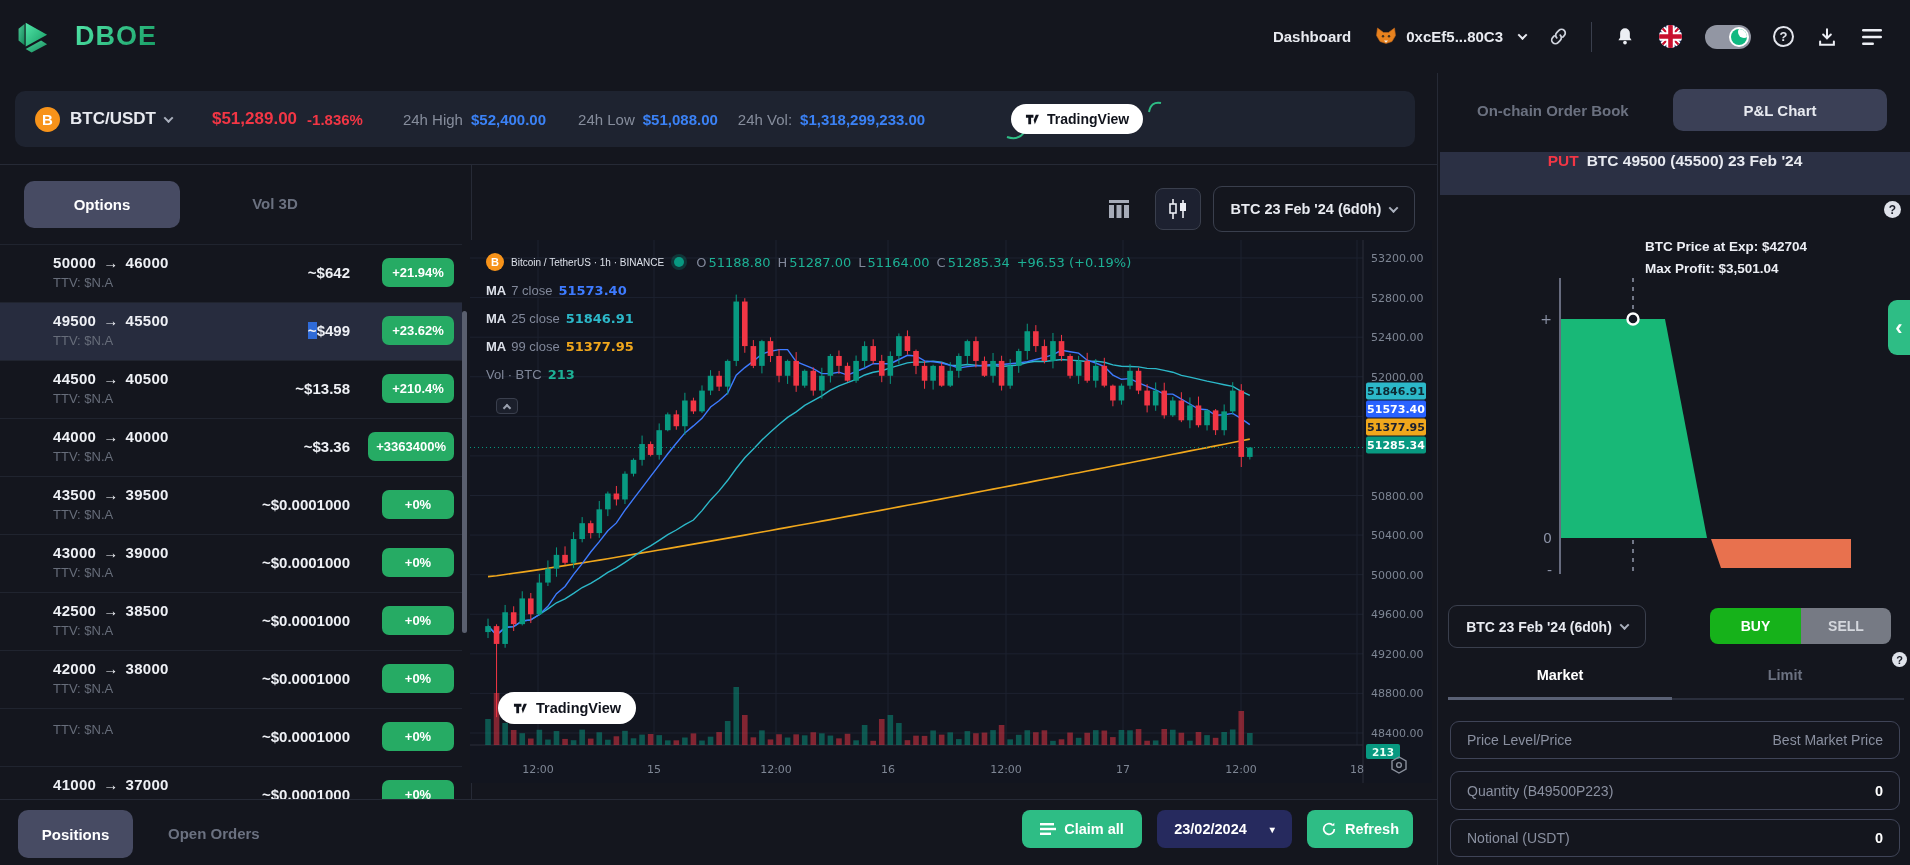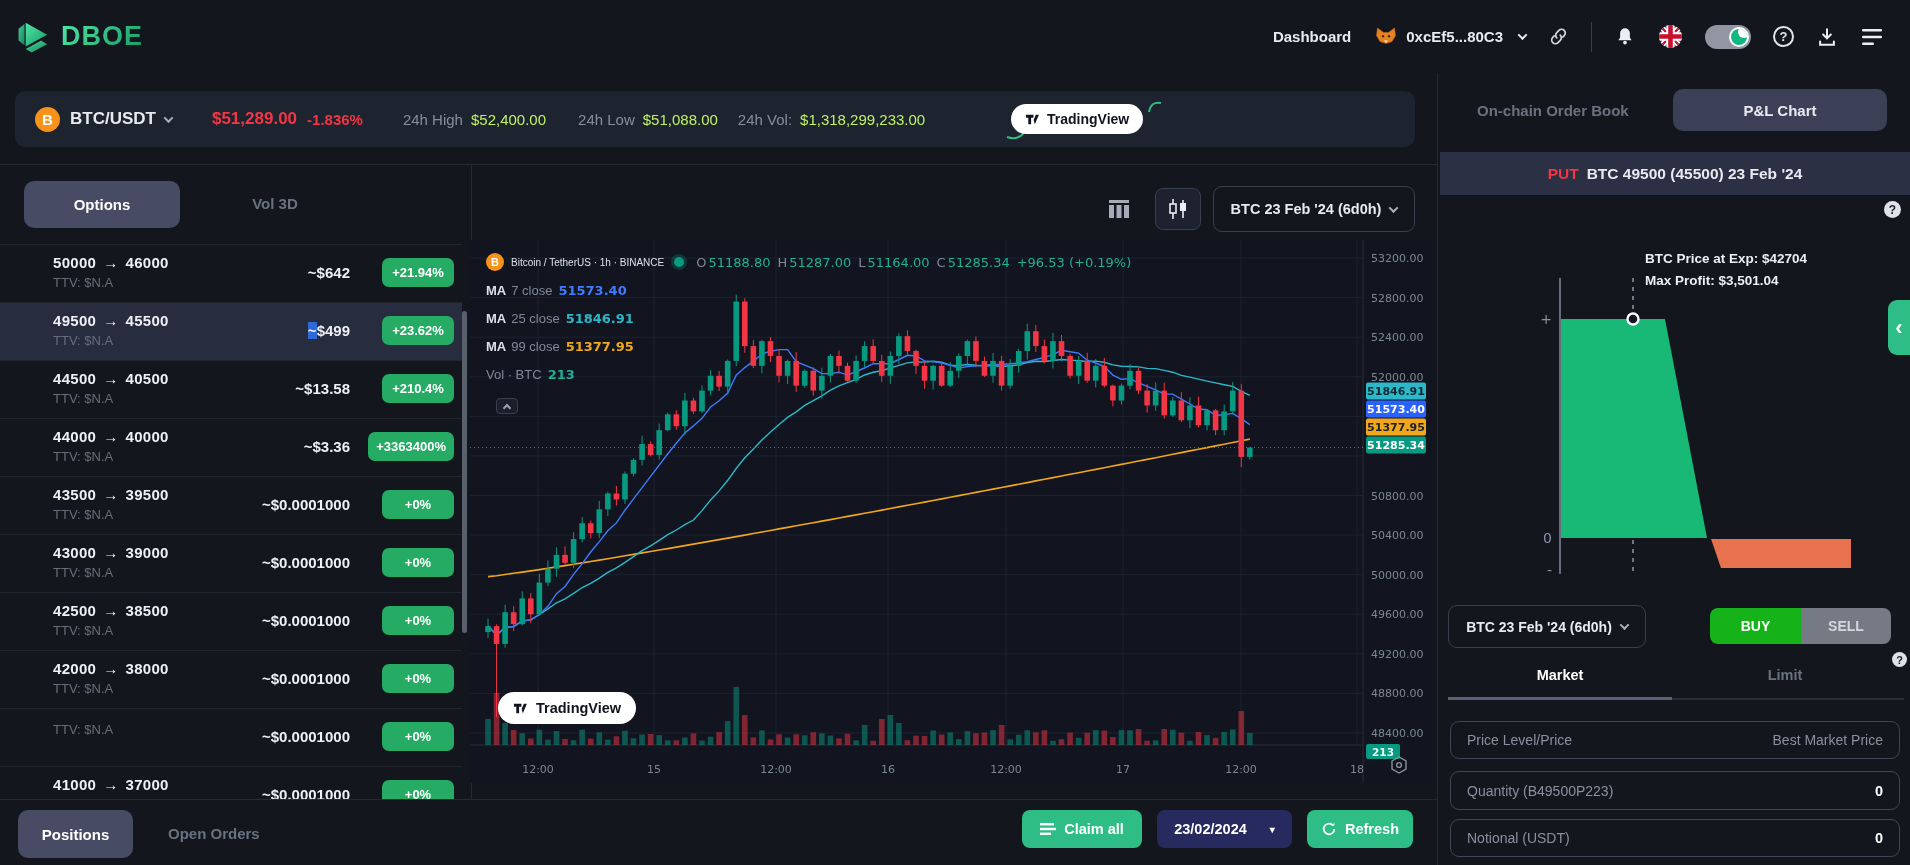--- a/index.html
+++ b/index.html
@@ -2,38 +2,38 @@
 <html><head>
 <meta charset="utf-8">
 <style>
   * { margin:0; padding:0; box-sizing:border-box; }
   body { background:#0e1016; font-family:"Liberation Sans", sans-serif; }
   #app { position:relative; width:1910px; height:865px; background:#14161e; overflow:hidden; color:#e8eaf0; }
 
   
   .navbar { position:absolute; left:0; top:0; width:1910px; height:73px; display:flex; align-items:center; padding:0 26px 0 15px; }
   .brand { display:flex; align-items:center; gap:8px; }
-  .brand-text { font-size:27px; font-weight:800; letter-spacing:1px; background:linear-gradient(135deg,#52e6a9,#159a62); -webkit-background-clip:text; background-clip:text; color:transparent; }
+  .brand-text { font-size:27px; font-weight:800; letter-spacing:1px; background:linear-gradient(135deg,#52e6a9,#159a62); -webkit-background-clip:text; background-clip:text; color:transparent;margin-left:14px; }
   .nav-right { margin-left:auto; display:flex; align-items:center; gap:22px; }
   .nav-link { font-size:15px; font-weight:700; color:#e8eaf0; cursor:pointer; }
   .wallet { display:flex; align-items:center; gap:7px; font-size:15px; font-weight:700; cursor:pointer; }
   .vdiv { width:1px; height:30px; background:#3a3f4d; }
   .toggle { position:relative; width:46px; height:24px; border-radius:12px; background:#9296a3; cursor:pointer; }
   .knob { position:absolute; right:2px; top:2px; width:20px; height:20px; border-radius:50%; background:#fff; }
   .knob-in { position:absolute; left:2px; top:2px; width:16px; height:16px; border-radius:50%; background:#10b981; overflow:hidden; }
   .knob-moon { position:absolute; left:7px; top:-3px; width:12px; height:12px; border-radius:50%; background:#fff; }
   .helpc { width:21px; height:21px; border-radius:50%; border:2px solid #e3e5ec; color:#e3e5ec; font-size:13px; font-weight:700; display:flex; align-items:center; justify-content:center; cursor:pointer; }
 
   
   .ticker { position:absolute; left:15px; top:91px; width:1400px; height:56px; background:#1e2330; border-radius:10px; display:flex; align-items:center; padding:0 20px; }
   .coin { width:25px; height:25px; border-radius:50%; background:#f7931a; color:#fff; font-weight:800; font-size:15px; display:flex; align-items:center; justify-content:center; }
   .pair { font-size:17px; font-weight:800; margin-left:10px; }
   .t-red { color:#f23645; }
   .t-lab { color:#868d9c; font-size:15px; }
-  .t-val { color:#bef264; font-size:15px; font-weight:400; margin-left:8px; }
+  .t-val { color:#3b82f6; font-size:15px; font-weight:700; margin-left:8px; }
   .tv-pill { position:absolute; left:996px; top:13px; height:30px; padding:0 14px; background:#fff; border-radius:16px; display:flex; align-items:center; gap:7px; cursor:pointer; }
   .tv-pill span { color:#10131c; font-size:14px; font-weight:800; }
   .cdown { display:inline-block; width:7px; height:7px; border-right:2px solid #aab0bd; border-bottom:2px solid #aab0bd; transform:rotate(45deg) translate(-1px,-1px); margin-left:9px; }
 
   .hline { position:absolute; background:#262a36; }
   .vline { position:absolute; background:#262a36; }
 
   
   .opt-panel { position:absolute; left:0; top:165px; width:506px; height:635px; overflow:hidden; }
   .tabbtn { position:absolute; border-radius:10px; background:#474b63; color:#fff; font-size:15px; font-weight:700; display:flex; align-items:center; justify-content:center; cursor:pointer; }
@@ -70,24 +70,24 @@
   .v-teal { color:#1db195; font-family:"DejaVu Sans",sans-serif; font-weight:600; }
   .collapse-btn { position:absolute; left:26px; top:158px; width:22px; height:16px; background:#1b1f2b; border:1px solid #3a3f4d; border-radius:4px; cursor:pointer; }
   .collapse-btn i { position:absolute; left:7px; top:6px; width:6px; height:6px; border-left:2px solid #9aa0ae; border-top:2px solid #9aa0ae; transform:rotate(45deg); }
   .watermark { position:absolute; left:28px; top:452px; height:32px; padding:0 15px; background:#fff; border-radius:17px; display:flex; align-items:center; gap:8px; }
   .watermark span { color:#10131c; font-size:14.5px; font-weight:800; }
 
   
   .right-panel { position:absolute; left:1440px; top:73px; width:470px; height:792px; }
   .rp-tab-ghost { position:absolute; left:37px; top:29px; font-size:15px; font-weight:700; color:#6b7180; cursor:pointer; }
   .rp-tab-btn { position:absolute; left:233px; top:16px; width:214px; height:42px; background:#3b4056; border-radius:10px; display:flex; align-items:center; justify-content:center; font-size:15px; font-weight:800; cursor:pointer; }
-  .put-bar { position:absolute; left:0; top:79px; width:470px; height:43px; background:#2b3044; display:flex; align-items:center; justify-content:center; gap:8px; font-size:15.5px; font-weight:800; }
+  .put-bar { position:absolute; left:0; top:79px; width:470px; height:43px; background:#2b3044; display:flex; justify-content:center; gap:8px; font-size:15.5px; font-weight:800; }
   .put-side { color:#f23645; }
   .rp-help1 { position:absolute; left:444px; top:128px; width:17px; height:17px; border-radius:50%; background:#dfe2ea; color:#1a1d28; font-size:12px; font-weight:800; display:flex; align-items:center; justify-content:center; cursor:pointer; }
-  .tooltip { position:absolute; left:205px; top:175px; font-size:13.5px; font-weight:700; color:#eceef4; line-height:22px; }
+  .tooltip { position:absolute; left:205px; top:163px; font-size:13.5px; font-weight:700; color:#eceef4; line-height:22px; }
   #pnlchart { position:absolute; left:0; top:199px; }
   .edge-tab { position:absolute; left:448px; top:227px; width:22px; height:55px; background:#2ebd85; border-radius:9px 0 0 9px; color:#fff; font-size:22px; font-weight:700; display:flex; align-items:center; justify-content:center; cursor:pointer; }
   .exp-dd { position:absolute; left:8px; top:532px; width:198px; height:43px; border:1px solid #3a3f4d; border-radius:9px; display:flex; align-items:center; justify-content:center; font-size:14px; font-weight:700; cursor:pointer; }
   .buy-btn { position:absolute; left:270px; top:535px; width:91px; height:36px; background:#16b21a; border:none; border-radius:8px 0 0 8px; color:#fff; font-size:14px; font-weight:800; cursor:pointer; font-family:inherit; }
   .sell-btn { position:absolute; left:361px; top:535px; width:90px; height:36px; background:#767a84; border:none; border-radius:0 8px 8px 0; color:#d4d7dd; font-size:14px; font-weight:800; cursor:pointer; font-family:inherit; }
   .rp-help2 { position:absolute; left:452px; top:579px; width:15px; height:15px; border-radius:50%; background:#dfe2ea; color:#1a1d28; font-size:11px; font-weight:800; display:flex; align-items:center; justify-content:center; cursor:pointer; }
   .ord-tab-a { position:absolute; left:60px; top:594px; width:120px; text-align:center; font-size:14.5px; font-weight:800; color:#fff; cursor:pointer; }
   .ord-tab-b { position:absolute; left:285px; top:594px; width:120px; text-align:center; font-size:14.5px; font-weight:700; color:#6b7180; cursor:pointer; }
   .ul-full { position:absolute; left:8px; top:625px; width:456px; height:2px; background:#2a2e3c; }
   .ul-act { position:absolute; left:8px; top:624px; width:224px; height:3px; background:#5a6175; }

